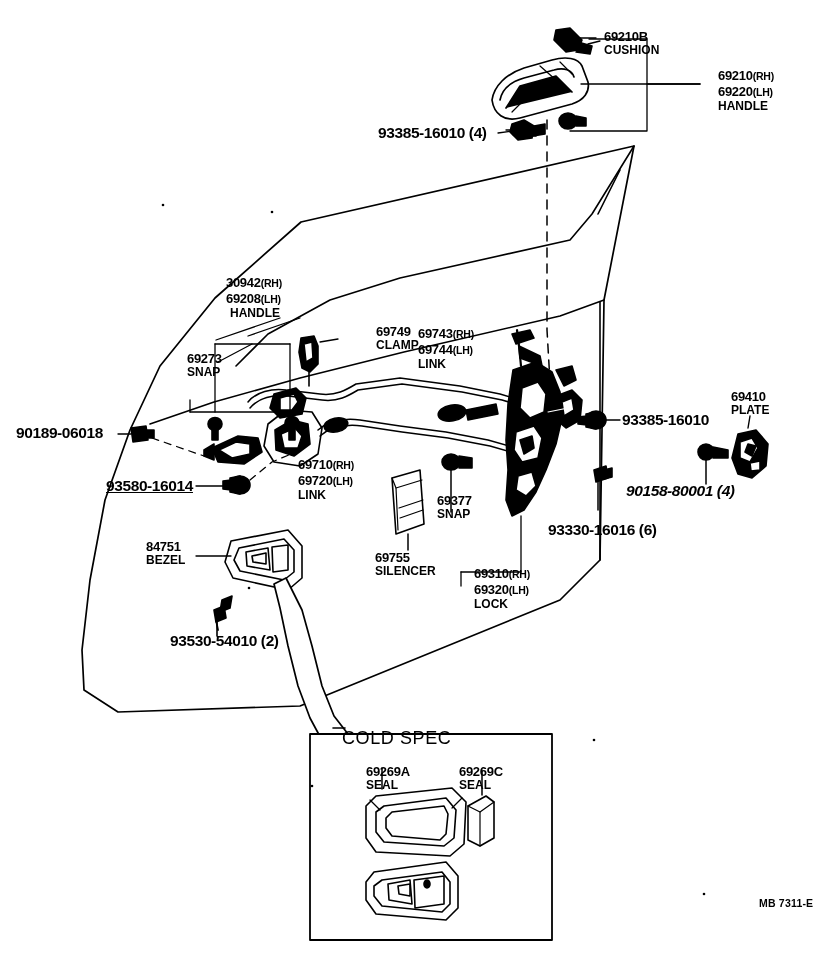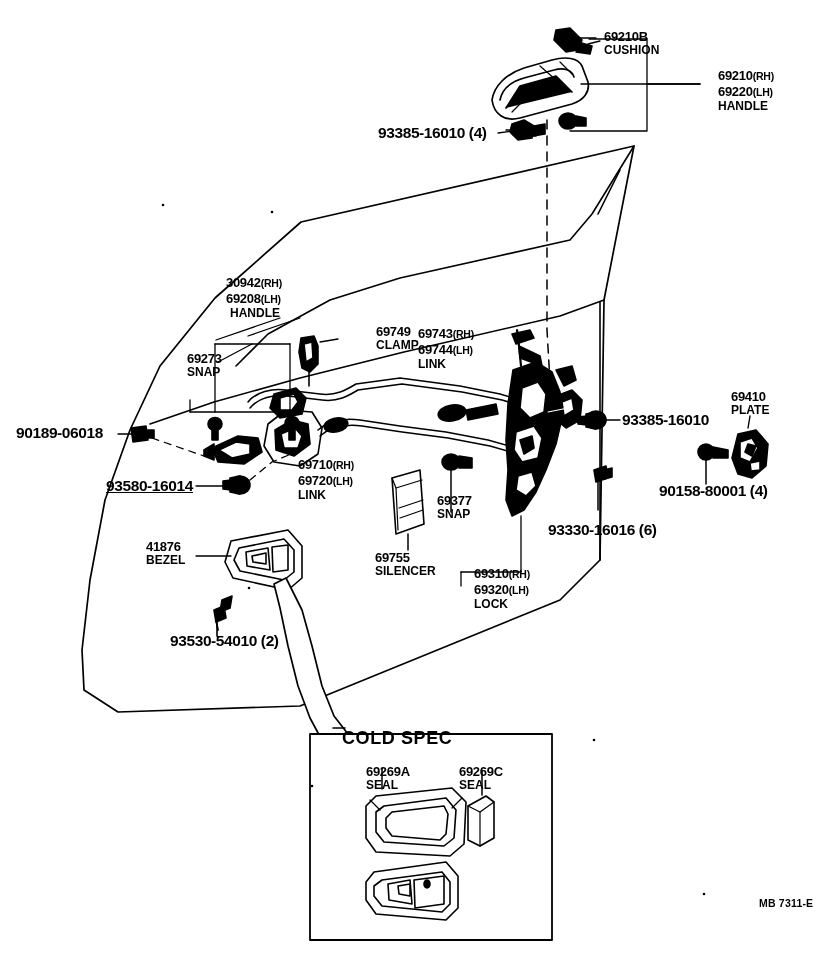--- a/index.html
+++ b/index.html
@@ -46,21 +46,21 @@
     letter-spacing: 0px;
     display: block;
   }
   .plain {
     font-size: 15.5px;
     font-weight: bold;
     letter-spacing: -0.4px;
   }
   .coldspec {
     font-size: 18px;
-    font-weight: bold;
+    font-weight: normal;
     letter-spacing: 0.6px;
   }
   .wm {
     font-size: 10.5px;
     font-weight: bold;
     letter-spacing: 0.2px;
     padding-left: 29px;
   }
 </style>
 </head>
@@ -410,24 +410,24 @@
 
   <div class="lbl plain" style="left:548px; top:522px;">93330-16016 (6)</div>
 
   <div class="lbl plain" style="left:622px; top:412px;">93385-16010</div>
 
   <div class="lbl" style="left:731px; top:388px;">
     <span class="num">69410</span>
     <span class="sub">PLATE</span>
   </div>
 
-  <div class="lbl plain" style="left:659px; top:483px;">90158-80001 (4)</div>
+  <div class="lbl plain" style="left:626px; top:483px;font-style:italic;">90158-80001 (4)</div>
 
   <div class="lbl" style="left:146px; top:538px;">
-    <span class="num">41876</span>
+    <span class="num">84751</span>
     <span class="sub">BEZEL</span>
   </div>
 
   <div class="lbl plain" style="left:170px; top:633px;">93530-54010 (2)</div>
 
   <div class="lbl coldspec" style="left:342px; top:729px;">COLD  SPEC</div>
 
   <div class="lbl" style="left:366px; top:763px;">
     <span class="num">69269A</span>
     <span class="sub">SEAL</span>

